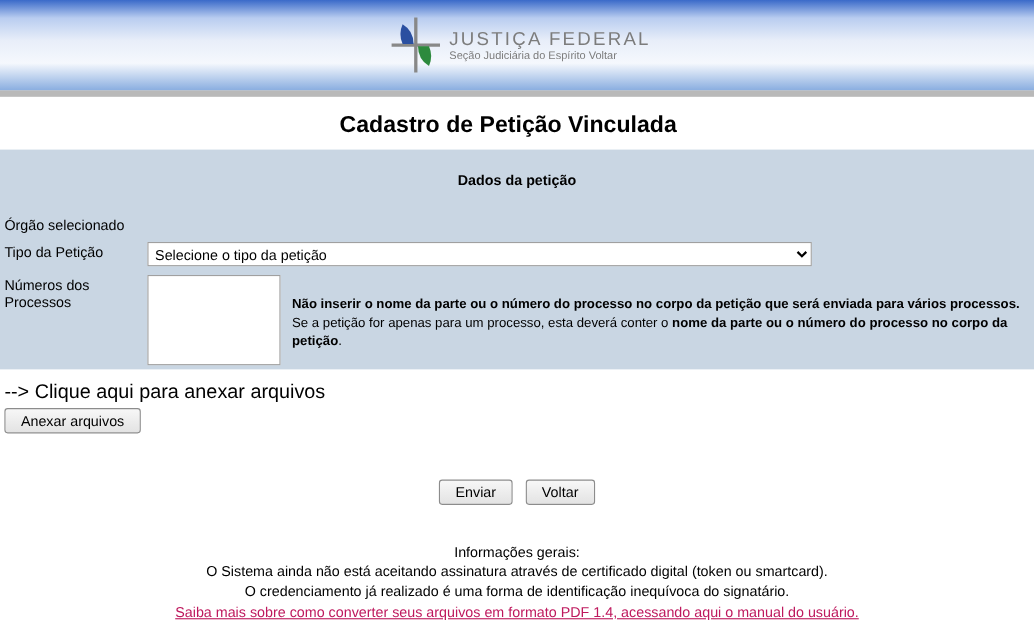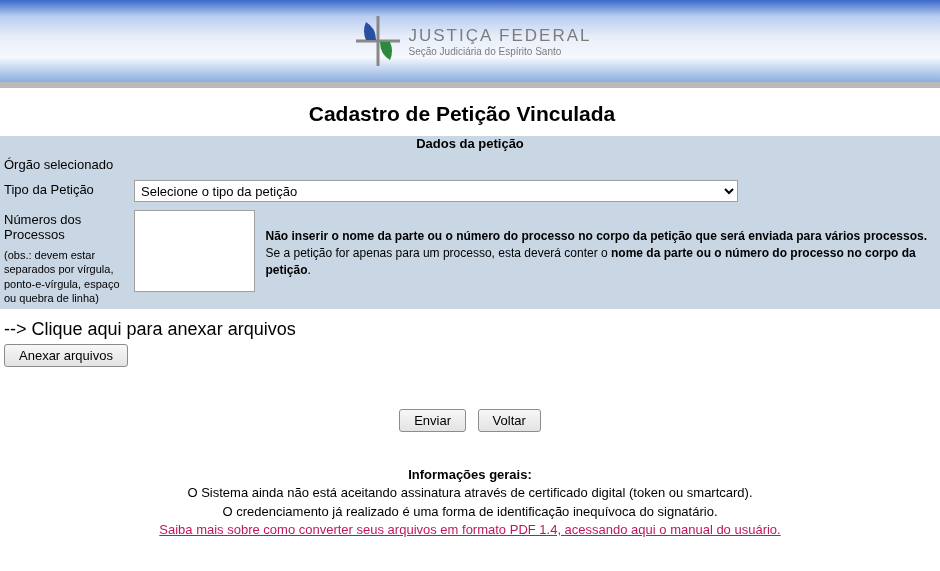--- a/index.html
+++ b/index.html
@@ -33,21 +33,21 @@
       padding: 14px 16px 10px 0;
     }
     .form-panel {
       background: #c9d6e3;
       padding: 0;
     }
     .section-header {
       text-align: center;
       font-weight: bold;
       font-size: 13px;
-      padding: 0 0;
+      padding: 20px 0;
     }
     .form-row {
       display: flex;
       align-items: flex-start;
       padding: 4px 4px;
     }
     .label-col {
       width: 130px;
       flex-shrink: 0;
       font-size: 13px;
@@ -96,37 +96,37 @@
       text-align: center;
       padding: 36px 0 10px 0;
     }
     .btn-row .btn { margin: 0 4px; }
     .info-block {
       text-align: center;
       font-size: 13px;
       padding: 24px 0 10px 0;
       line-height: 1.4;
     }
-    .info-heading { font-weight: bold; }
+    .info-heading { font-weight: normal; }
     .info-link { color: #be185d; text-decoration: underline; cursor: pointer; }
   </style>
 </head>
 <body>
 
 <div class="header-banner">
   <div class="logo-wrap">
     <svg class="logo-svg" viewBox="0 0 60 55">
       <path d="M30 2 L30 52" stroke="#888" stroke-width="3" fill="none"></path>
       <path d="M8 27 L52 27" stroke="#888" stroke-width="3" fill="none"></path>
       <path d="M18 8 Q28 14 28 26 L18 26 Q14 17 18 8 Z" fill="#2a4fa0"></path>
       <path d="M42 46 Q32 40 32 28 L42 28 Q46 37 42 46 Z" fill="#2d8a3d"></path>
     </svg>
     <div class="logo-text">
       <span class="logo-title">JUSTIÇA FEDERAL</span>
-      <span class="logo-sub">Seção Judiciária do Espírito Santo</span>
+      <span class="logo-sub">Seção Judiciária do Espírito Voltar</span>
     </div>
   </div>
 </div>
 <div class="gray-sep"></div>
 
 <h1 class="page-title">Cadastro de Petição Vinculada</h1>
 
 <div class="form-panel">
   <div class="section-header">Dados da petição</div>
 
@@ -139,21 +139,20 @@
     <div class="value-col">
       <select class="select-tipo">
         <option>Selecione o tipo da petição</option>
       </select>
     </div>
   </div>
 
   <div class="form-row">
     <div class="label-col">
       <span>Números dos Processos</span>
-      <span class="label-note">(obs.: devem estar separados por vírgula, ponto-e-vírgula, espaço ou quebra de linha)</span>
     </div>
     <div class="value-col">
       <textarea class="textarea-proc" value="" style=""></textarea>
       <div class="warn-text">
         <b>Não inserir o nome da parte ou o número do processo no corpo da petição que será enviada para vários processos.</b><span> Se a petição for apenas para um processo, esta deverá conter o </span><b>nome da parte ou o número do processo no corpo da petição</b><span>.</span>
       </div>
     </div>
   </div>
 </div>
 

